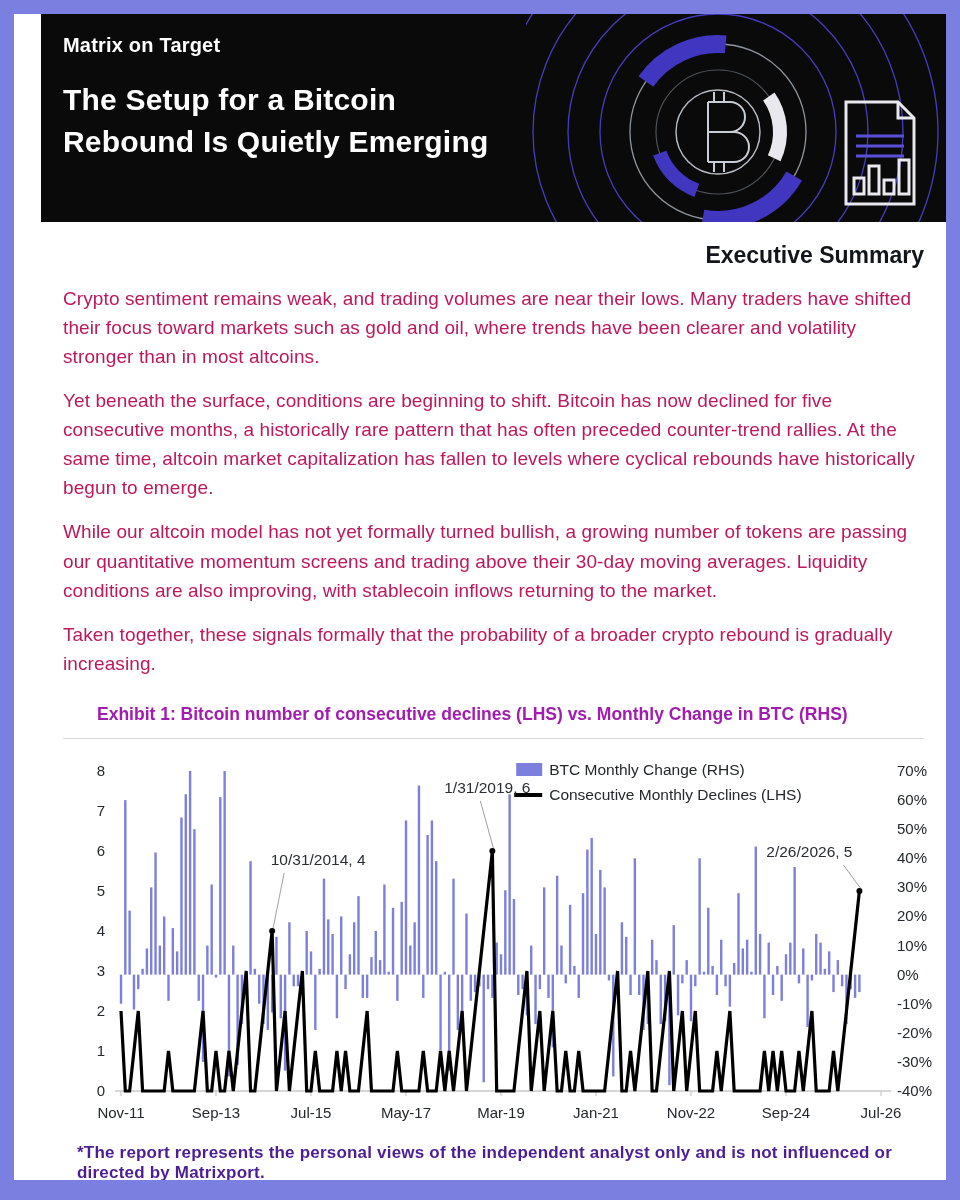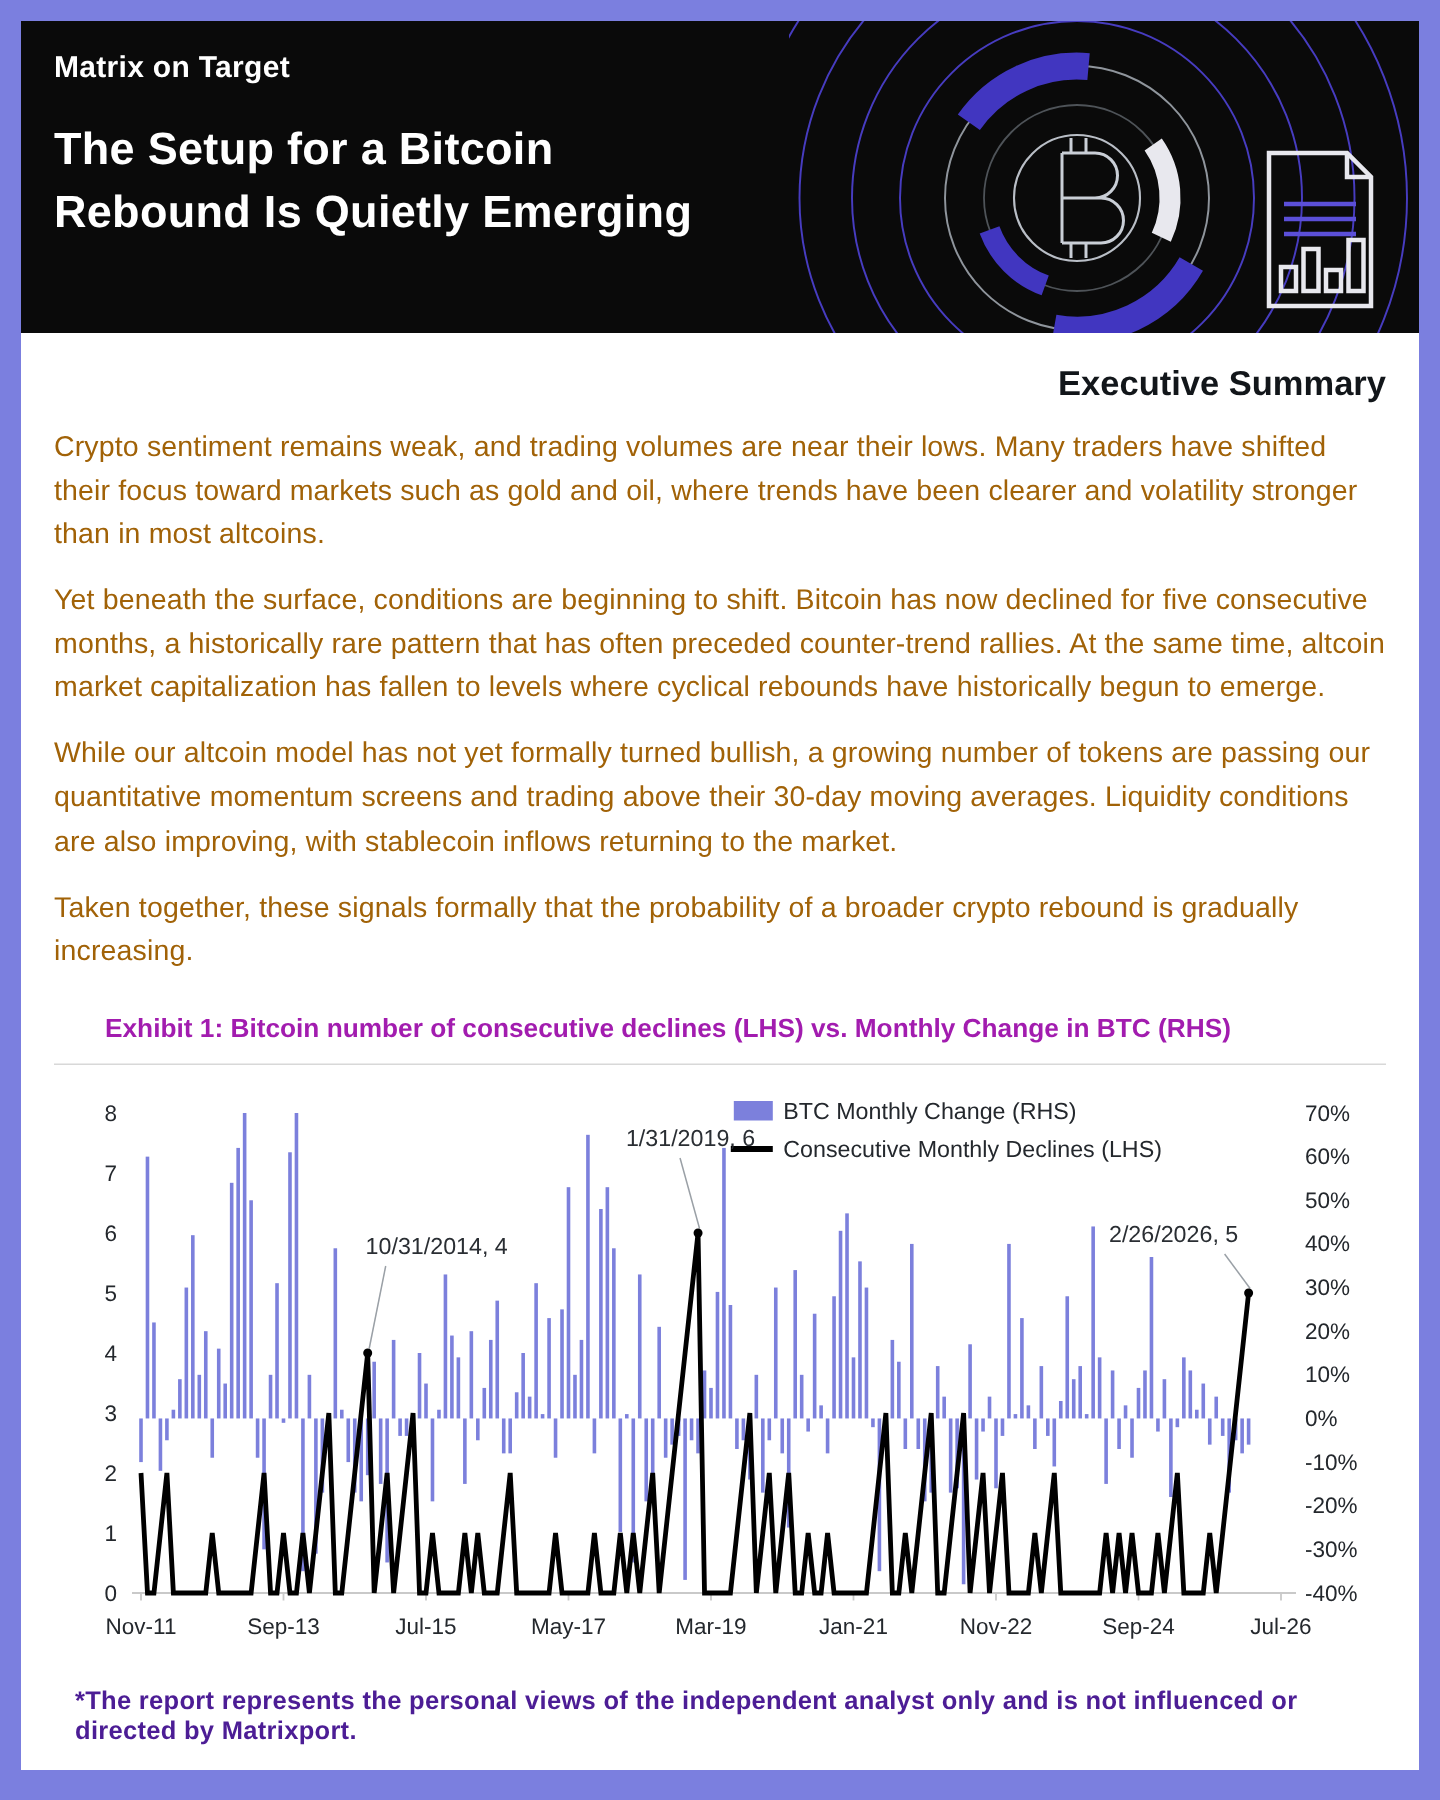--- a/index.html
+++ b/index.html
@@ -5,37 +5,37 @@
   * { margin:0; padding:0; box-sizing:border-box; }
   html,body { background:#fff; }
   .page {
     width:960px; height:1200px;
     background:#7b7fdf;
     padding:14px 14px 20px 14px;
     font-family:"Liberation Sans", sans-serif;
   }
   .inner {
     background:#ffffff; width:100%; height:100%;
-    display:flex; flex-direction:column; overflow:hidden;
+    display:flex; flex-direction:column; overflow:hidden;padding-left:27px;
   }
   
   .hero {
     position:relative; background:#0a0a0a; color:#fff;
     height:208px; flex:0 0 auto; overflow:hidden;
     padding:20px 22px;
   }
   .hero-art { position:absolute; top:0; right:0; height:208px; width:420px; pointer-events:none; }
   .hero-doc { position:absolute; top:84px; right:28px; pointer-events:none; }
   .brand { font-size:20px; font-weight:700; letter-spacing:.2px; position:relative; z-index:2; }
   .big-title { font-size:30px; font-weight:700; line-height:1.4; margin-top:22px; position:relative; z-index:2; letter-spacing:.2px; }
   .issue { font-size:15px; color:#8e949d; margin-top:18px; position:relative; z-index:2; }
   
   .content { padding:16px 22px 0 22px; flex:1 1 auto; display:flex; flex-direction:column; }
   .exec-heading { font-size:23px; font-weight:700; color:#12161a; margin-top:4px;text-align:right; }
-  .para { font-size:19px; line-height:1.53; color:#a16207; margin-top:15px; letter-spacing:.1px; }
+  .para { font-size:19px; line-height:1.53; color:#be185d; margin-top:15px; letter-spacing:.1px; }
   .exhibit-title { font-size:17.5px; font-weight:700; color:#a21caf; margin-top:26px;margin-left:34px; }
   .rule { border:none; border-top:1px solid #d8d8d8; margin-top:13px; }
   .chart-wrap { margin-top:8px; }
   .footnote { margin-top:auto; padding:0 0 16px 14px; font-size:17px; color:#4c1d95; letter-spacing:.2px;font-weight:bold; }
   svg text { font-family:"Liberation Sans", sans-serif; }
 </style>
 </head>
 <body>
 
 <div class="page">

